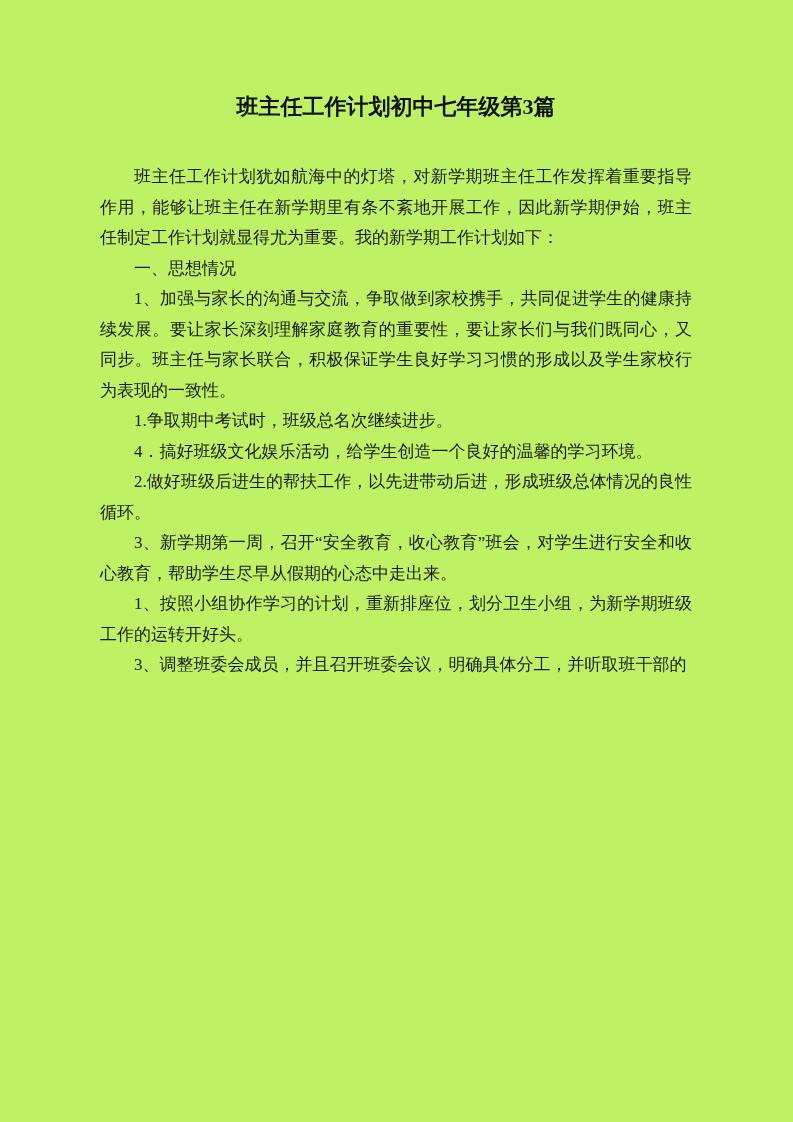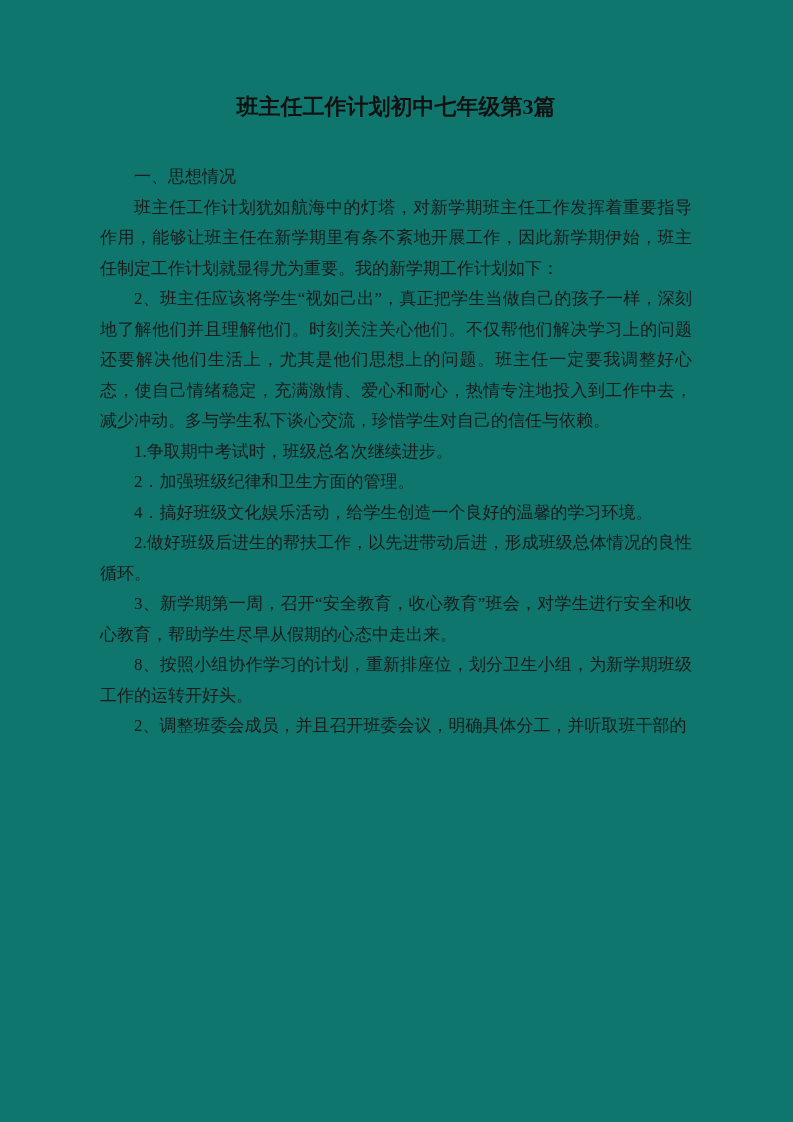--- a/index.html
+++ b/index.html
@@ -5,21 +5,21 @@
   html, body {
     margin: 0;
     padding: 0;
     background: #ffffff;
   }
   .page {
     position: relative;
     width: 793px;
     height: 1122px;
     margin: 0 auto;
-    background: #0f766e;
+    background: #bef264;
     box-sizing: border-box;
     padding: 92px 101px 0 100px;
     overflow: hidden;
     font-family: "Liberation Serif", "DejaVu Serif", serif;
     color: #1a1a1a;
   }
   .doc-title {
     margin: 0 0 40px 0;
     font-size: 22px;
     font-weight: bold;
@@ -36,24 +36,23 @@
     word-break: break-all;
     color: #1a1a1a;
   }
 </style>
 </head>
 <body>
 
 <div class="page">
   <h1 class="doc-title">班主任工作计划初中七年级第3篇</h1>
   <div class="doc-body">
+    <p>班主任工作计划犹如航海中的灯塔，对新学期班主任工作发挥着重要指导作用，能够让班主任在新学期里有条不紊地开展工作，因此新学期伊始，班主任制定工作计划就显得尤为重要。我的新学期工作计划如下：</p>
     <p>一、思想情况</p>
-    <p>班主任工作计划犹如航海中的灯塔，对新学期班主任工作发挥着重要指导作用，能够让班主任在新学期里有条不紊地开展工作，因此新学期伊始，班主任制定工作计划就显得尤为重要。我的新学期工作计划如下：</p>
-    <p>2、班主任应该将学生“视如己出”，真正把学生当做自己的孩子一样，深刻地了解他们并且理解他们。时刻关注关心他们。不仅帮他们解决学习上的问题还要解决他们生活上，尤其是他们思想上的问题。班主任一定要我调整好心态，使自己情绪稳定，充满激情、爱心和耐心，热情专注地投入到工作中去，减少冲动。多与学生私下谈心交流，珍惜学生对自己的信任与依赖。</p>
+    <p>1、加强与家长的沟通与交流，争取做到家校携手，共同促进学生的健康持续发展。要让家长深刻理解家庭教育的重要性，要让家长们与我们既同心，又同步。班主任与家长联合，积极保证学生良好学习习惯的形成以及学生家校行为表现的一致性。</p>
     <p>1.争取期中考试时，班级总名次继续进步。</p>
-    <p>2．加强班级纪律和卫生方面的管理。</p>
     <p>4．搞好班级文化娱乐活动，给学生创造一个良好的温馨的学习环境。</p>
     <p>2.做好班级后进生的帮扶工作，以先进带动后进，形成班级总体情况的良性循环。</p>
     <p>3、新学期第一周，召开“安全教育，收心教育”班会，对学生进行安全和收心教育，帮助学生尽早从假期的心态中走出来。</p>
-    <p>8、按照小组协作学习的计划，重新排座位，划分卫生小组，为新学期班级工作的运转开好头。</p>
-    <p>2、调整班委会成员，并且召开班委会议，明确具体分工，并听取班干部的</p>
+    <p>1、按照小组协作学习的计划，重新排座位，划分卫生小组，为新学期班级工作的运转开好头。</p>
+    <p>3、调整班委会成员，并且召开班委会议，明确具体分工，并听取班干部的</p>
   </div>
 </div>
 
 </body></html>

